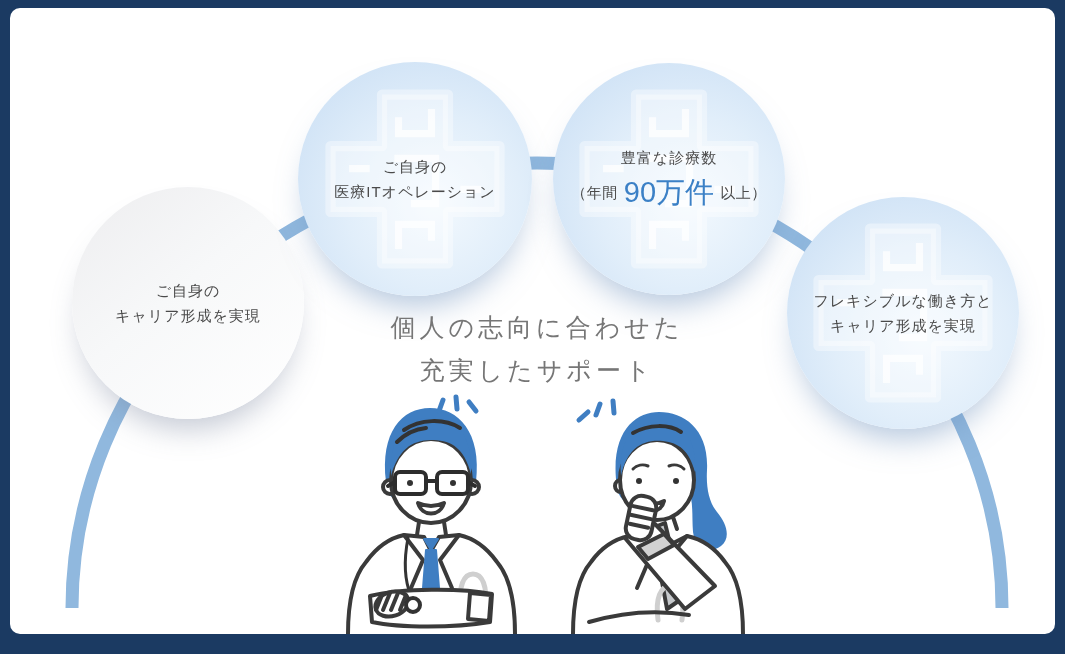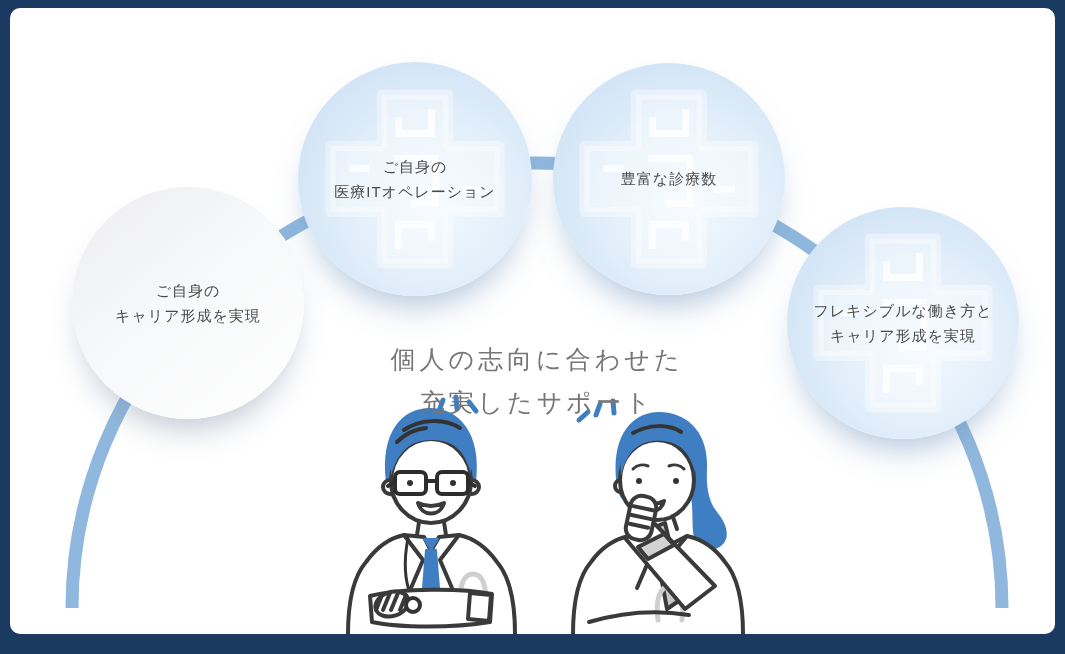--- a/index.html
+++ b/index.html
@@ -26,36 +26,36 @@
     left:62px;top:179px;width:232px;height:232px;
     background:linear-gradient(140deg,#ededef 0%,#f7f8f9 45%,#ffffff 100%);
     box-shadow:0 20px 30px -10px rgba(125,135,160,.45);
   }
   .bubble-blue{
     background:radial-gradient(circle at 58% 60%,#f3f9fe 0%,#e1eefa 45%,#c6dcf3 100%);
     box-shadow:0 20px 30px -10px rgba(110,145,190,.5);
   }
   .bubble-2{left:288px;top:54px;width:234px;height:234px;}
   .bubble-3{left:543px;top:55px;width:232px;height:232px;}
-  .bubble-4{left:777px;top:199px;width:232px;height:232px;}
+  .bubble-4{left:777px;top:189px;width:232px;height:232px;}
   .watermark{
     position:absolute;left:50%;top:50%;width:206px;height:206px;
     transform:translate(-50%,-50%);z-index:1;pointer-events:none;
   }
   .stat-line{
     position:relative;z-index:2;display:flex;align-items:center;justify-content:center;
     font-size:15px;color:#4a4a4a;letter-spacing:.5px;margin-top:3px;
   }
   .stat-highlight{
     font-size:29px;color:#3b80c6;margin:0 6px;letter-spacing:0;font-weight:500;
   }
   .headline{
     position:absolute;left:0;width:1054px;top:298px;z-index:3;
     text-align:center;font-size:25px;line-height:1.72;letter-spacing:4px;
-    color:#767676;font-weight:500;margin-top:32px;
+    color:#767676;font-weight:500;
   }
   .doctor{position:absolute;z-index:2;}
   .doctor-left{left:330px;top:378px;width:182px;height:248px;}
   .doctor-right{left:553px;top:380px;width:192px;height:246px;}
 </style>
 </head>
 <body>
 
 <div class="card">
 
@@ -88,20 +88,25 @@
       <path d="M34,9 h32 v25 h25 v32 h-25 v25 h-32 v-25 H9 V34 h25 z" fill="rgba(255,255,255,0.38)" stroke="rgba(255,255,255,0.38)" stroke-width="5" stroke-linejoin="round"></path>
       <g fill="none" stroke="rgba(255,255,255,0.75)" stroke-width="3.5">
         <path d="M58,16 v12 h-16 v-8"></path>
         <path d="M40,40 h20 v22 h-12"></path>
         <path d="M42,84 v-12 h16 v8"></path>
         <path d="M18,45 h10"></path>
           <path d="M72,55 h10"></path>
       </g>
     </svg>
     <div class="txt">豊富な診療数</div>
+    <div class="stat-line">
+      <span>（年間</span>
+      <span class="stat-highlight">90万件</span>
+      <span>以上）</span>
+    </div>
   </div>
 
   <div class="bubble bubble-blue bubble-4">
     <svg class="watermark" viewBox="0 0 100 100" aria-hidden="true">
       <path d="M34,9 h32 v25 h25 v32 h-25 v25 h-32 v-25 H9 V34 h25 z" fill="rgba(255,255,255,0.38)" stroke="rgba(255,255,255,0.38)" stroke-width="5" stroke-linejoin="round"></path>
       <g fill="none" stroke="rgba(255,255,255,0.75)" stroke-width="3.5">
         <path d="M58,16 v12 h-16 v-8"></path>
         <path d="M40,40 h20 v22 h-12"></path>
         <path d="M42,84 v-12 h16 v8"></path>
         <path d="M18,45 h10"></path>

